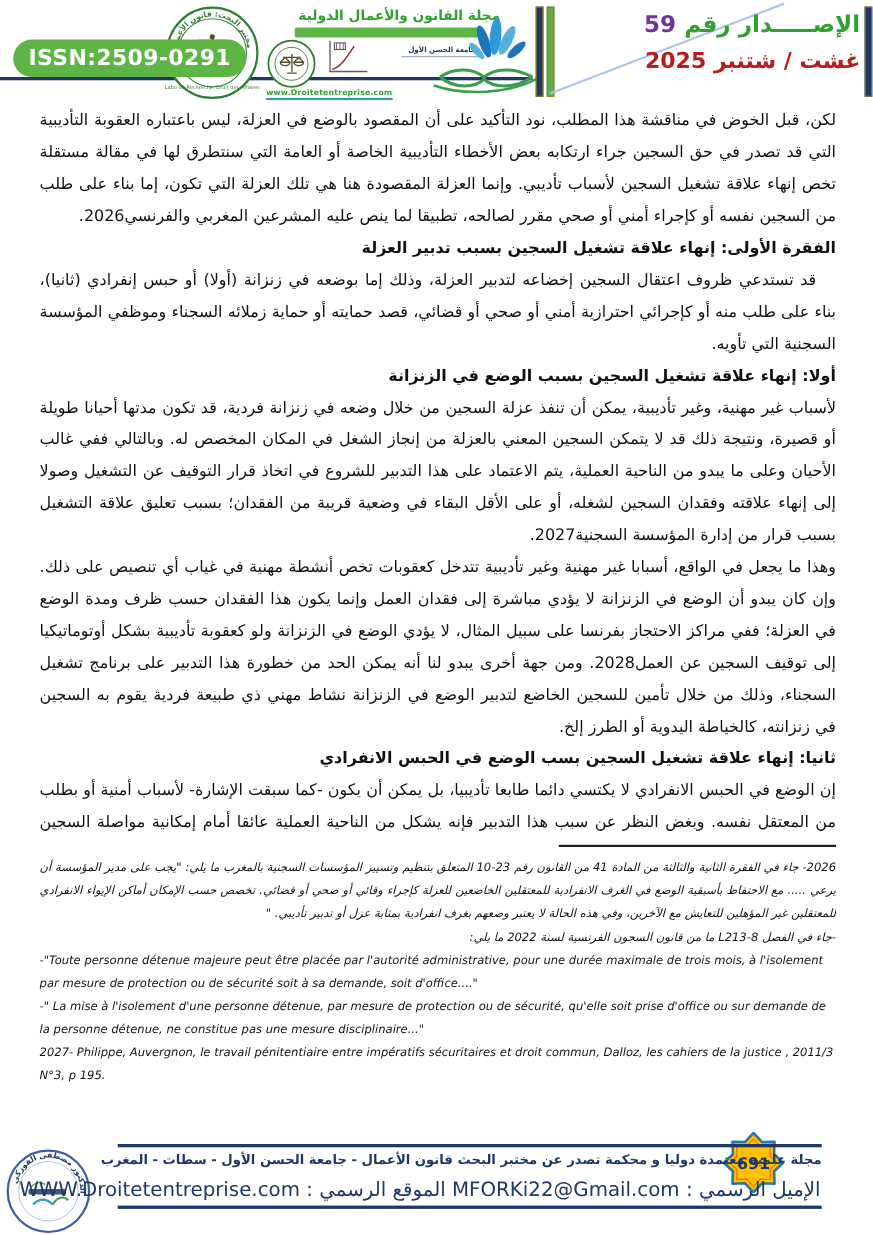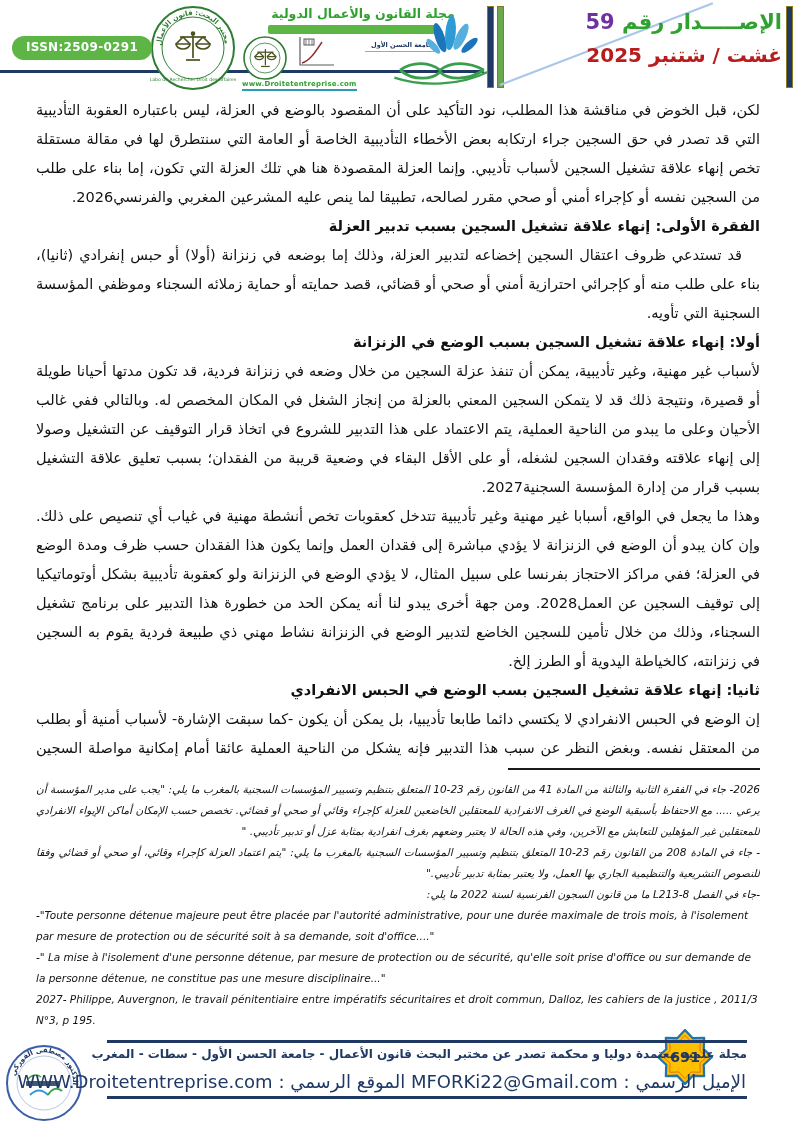--- a/index.html
+++ b/index.html
@@ -5,21 +5,21 @@
   html,body { margin:0; padding:0; background:#ffffff; }
   .page {
     position:relative; width:794px; height:1123px; margin:0 auto;
     background:#ffffff; overflow:hidden;
     font-family:"DejaVu Sans", sans-serif; color:#111;
   }
   
   .header-rule { position:absolute; left:0; top:70px; width:484px; height:3px; background:#1f3864; }
   .issn-pill {
     position:absolute; left:12px; top:36px; z-index:3;
-    background:#5cb544; color:#fff; font-weight:bold; font-size:12px;
+    background:#5cb544; color:#fff; font-weight:bold; font-size:20px;
     padding:4px 14px 6px; border-radius:18px; letter-spacing:.3px;
   }
   .lab-logo { position:absolute; left:150px; top:5px; width:86px; height:86px; }
   .banner { position:absolute; left:240px; top:5px; width:246px; height:86px; }
   .banner-title { position:absolute; top:1px; left:0; right:0; text-align:center;
     color:#2ea12e; font-weight:bold; font-size:12.5px; direction:rtl; white-space:nowrap; }
   .banner-band { position:absolute; top:20px; left:28px; width:168px; height:9px; background:#5cb544; border-radius:2px; }
   .mini-logo { position:absolute; left:2px; top:30px; width:46px; height:46px; }
   .chart-doodle { position:absolute; left:52px; top:30px; width:46px; height:36px; }
   .univ-block { position:absolute; left:100px; top:36px; width:74px; direction:rtl; text-align:center;
@@ -165,21 +165,20 @@
     <h3>أولا: إنهاء علاقة تشغيل السجين بسبب الوضع في الزنزانة</h3>
     <p>لأسباب غير مهنية، وغير تأديبية، يمكن أن تنفذ عزلة السجين من خلال وضعه في زنزانة فردية، قد تكون مدتها أحيانا طويلة أو قصيرة، ونتيجة ذلك قد لا يتمكن السجين المعني بالعزلة من إنجاز الشغل في المكان المخصص له. وبالتالي ففي غالب الأحيان وعلى ما يبدو من الناحية العملية، يتم الاعتماد على هذا التدبير للشروع في اتخاذ قرار التوقيف عن التشغيل وصولا إلى إنهاء علاقته وفقدان السجين لشغله، أو على الأقل البقاء في وضعية قريبة من الفقدان؛ بسبب تعليق علاقة التشغيل بسبب قرار من إدارة المؤسسة السجنية2027.</p>
     <p>وهذا ما يجعل في الواقع، أسبابا غير مهنية وغير تأديبية تتدخل كعقوبات تخص أنشطة مهنية في غياب أي تنصيص على ذلك. وإن كان يبدو أن الوضع في الزنزانة لا يؤدي مباشرة إلى فقدان العمل وإنما يكون هذا الفقدان حسب ظرف ومدة الوضع في العزلة؛ ففي مراكز الاحتجاز بفرنسا على سبيل المثال، لا يؤدي الوضع في الزنزانة ولو كعقوبة تأديبية بشكل أوتوماتيكيا إلى توقيف السجين عن العمل2028. ومن جهة أخرى يبدو لنا أنه يمكن الحد من خطورة هذا التدبير على برنامج تشغيل السجناء، وذلك من خلال تأمين للسجين الخاضع لتدبير الوضع في الزنزانة نشاط مهني ذي طبيعة فردية يقوم به السجين في زنزانته، كالخياطة اليدوية أو الطرز إلخ.</p>
     <h3>ثانيا: إنهاء علاقة تشغيل السجين بسب الوضع في الحبس الانفرادي</h3>
     <p>إن الوضع في الحبس الانفرادي لا يكتسي دائما طابعا تأديبيا، بل يمكن أن يكون -كما سبقت الإشارة- لأسباب أمنية أو بطلب من المعتقل نفسه. وبغض النظر عن سبب هذا التدبير فإنه يشكل من الناحية العملية عائقا أمام إمكانية مواصلة السجين لشغله؛ إذ قد ينتج عنه توقيف السجين عن العمل، كما هو حال الوضع في الزنزانة. ففي بعض المؤسسات السجنية في فرنسا</p>
   </div>
 
   <div class="fn-sep"></div>
   <div class="footnotes">
     <div class="fn-ar">2026- جاء في الفقرة الثانية  والثالثة من المادة 41 من القانون رقم 23-10 المتعلق بتنظيم وتسيير المؤسسات السجنية بالمغرب ما يلي: "يجب على مدير المؤسسة أن يرعي ..... مع الاحتفاظ بأسبقية الوضع في الغرف الانفرادية للمعتقلين الخاضعين للعزلة كإجراء وقائي أو صحي أو قضائي. تخصص حسب الإمكان أماكن الإيواء الانفرادي للمعتقلين غير المؤهلين للتعايش مع الآخرين، وفي هذه الحالة لا يعتبر وضعهم بغرف انفرادية بمثابة عزل أو تدبير تأديبي. "</div>
-    <div class="fn-ar">- جاء في المادة 208 من القانون  رقم 23-10 المتعلق بتنظيم وتسيير المؤسسات السجنية بالمغرب ما يلي: "يتم اعتماد العزلة كإجراء وقائي، أو صحي أو قضائي وفقا للنصوص التشريعية والتنظيمية الجاري بها العمل، ولا يعتبر بمثابة تدبير تأديبي."</div>
     <div class="fn-ar">-جاء في الفصل L213-8 ما من قانون السجون الفرنسية لسنة 2022 ما يلي:</div>
     <div class="fn-fr">-"Toute personne détenue majeure peut être placée par l'autorité administrative, pour une durée maximale de trois mois, à l'isolement par mesure de protection ou de sécurité soit à sa demande, soit d'office...."</div>
     <div class="fn-fr">-" La mise à l'isolement d'une personne détenue, par mesure de protection ou de sécurité, qu'elle soit prise d'office ou sur demande de la personne détenue, ne constitue pas une mesure disciplinaire..."</div>
     <div class="fn-fr">2027- Philippe, Auvergnon, le travail pénitentiaire entre impératifs sécuritaires et droit commun, Dalloz, les cahiers de la justice , 2011/3 N°3, p 195.</div>
 
   </div>
 
   <svg class="badge" viewBox="0 0 60 58">
     <polygon points="58,29 49.4,37 49.8,48.8 38,48.4 30,57 22,48.4 10.2,48.8 10.6,37 2,29 10.6,21 10.2,9.2 22,9.6 30,1 38,9.6 49.8,9.2 49.4,21" fill="#ffc000" stroke="#2576a8" stroke-width="2.4" stroke-linejoin="round"></polygon>
     <polygon points="52.4,29 45.5,35.4 45.8,44.8 36.4,44.5 30,51.4 23.6,44.5 14.2,44.8 14.5,35.4 7.6,29 14.5,22.6 14.2,13.2 23.6,13.5 30,6.6 36.4,13.5 45.8,13.2 45.5,22.6" fill="none" stroke="#e36c0a" stroke-width="1"></polygon>

